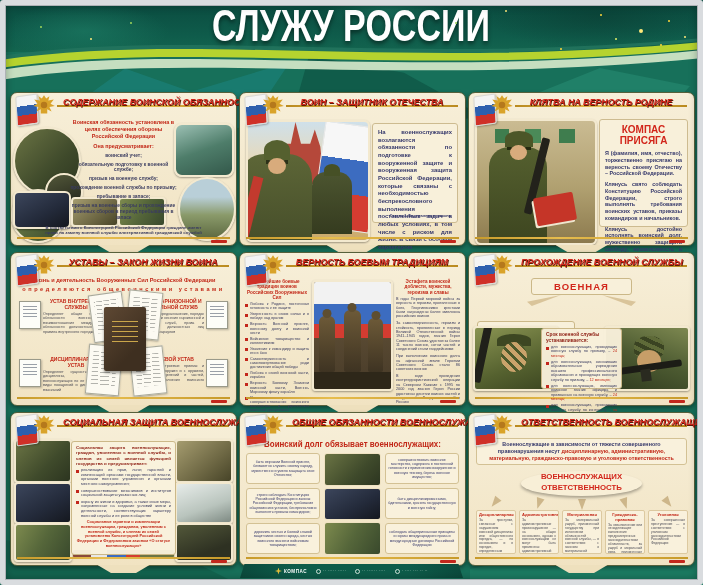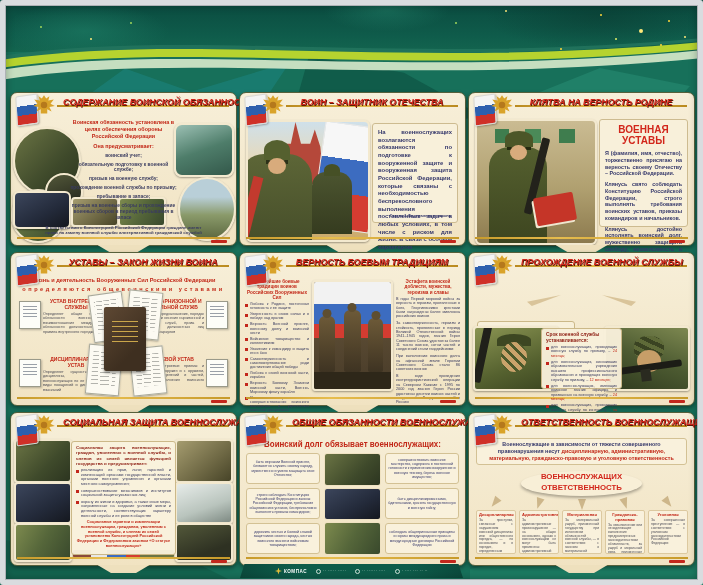--- a/index.html
+++ b/index.html
@@ -191,20 +191,21 @@
   .fic{width:5px;height:5px;border:1px solid #cfe3d8;border-radius:50%;box-sizing:border-box;}
   .fitem span{font-size:3.6px;color:#cfe3d8;letter-spacing:.5px;}
 </style>
 </head>
 <body>
 
 <div class="frame">
   <div class="stand">
 
     <div class="top-dark"></div>
+    <div class="main-title"><span>СЛУЖУ РОССИИ</span></div>
     <svg class="waves" viewBox="0 0 703 64" preserveAspectRatio="none">
       <path d="M0,26 C190,-2 400,36 703,8 L703,11 C400,40 190,2 0,30 Z" fill="#23745e" opacity="0.85"></path>
       <path d="M0,40 C180,12 400,50 703,20 L703,28 C400,58 180,20 0,50 Z" fill="#cfe4c6" opacity="0.95"></path>
       <path d="M0,30 C190,2 400,40 703,12 L703,19 C400,48 190,10 0,38 Z" fill="#b6d32f"></path>
     </svg>
     <div class="sparks"></div>
 
     <div class="camo c1"></div>
     <div class="camo c2"></div>
     <div class="camo c3"></div>
@@ -282,21 +283,21 @@
       <div class="panel-title">КЛЯТВА НА ВЕРНОСТЬ РОДИНЕ</div>
 
       <div class="ph p3-photo">
         <div class="p3-flags"></div>
         <div class="p3-fig"></div>
         <div class="p3-rifle"></div>
         <div class="p3-folder"></div>
       </div>
 
       <div class="p3-box">
-        <div class="p3-h">ВОЕННАЯ УСТАВЫ</div>
+        <div class="p3-h">КОМПАС ПРИСЯГА</div>
         <p>Я (фамилия, имя, отчество), торжественно присягаю на верность своему Отечеству – Российской Федерации.</p>
         <p>Клянусь свято соблюдать Конституцию Российской Федерации, строго выполнять требования воинских уставов, приказы командиров и начальников.</p>
         <p>Клянусь достойно исполнять воинский долг, мужественно защищать свободу, независимость и конституционный строй России, народ и Отечество</p>
       </div>
 
       <div class="rule-bottom"></div>
       <div class="tag"></div>
     </div>
 
     <div class="panel" style="left:10px;top:252px;">
@@ -436,20 +437,21 @@
 
     <div class="panel" style="left:468px;top:252px;">
       <div class="flag"></div>
       <svg class="eagle" viewBox="0 0 24 24">
           <path fill="#d9a32a" d="M12 2l2 3 3-2-1 4 5-1-3 4 4 2-5 1 2 4-4-2v4h-6v-4l-4 2 2-4-5-1 4-2-3-4 5 1-1-4 3 2z"></path>
           <circle cx="12" cy="11" r="3" fill="#b5791c"></circle>
         </svg>
       <div class="rule-top"></div>
       <div class="panel-title">ПРОХОЖДЕНИЕ ВОЕННОЙ СЛУЖБЫ</div>
 
+      <div class="p6-root">ВОЕННАЯ</div>
       <div class="p6-arrL"></div>
       <div class="p6-arrR"></div>
       <div class="p6-lab" style="left:8px;width:96px;">По призыву</div>
 
       <div class="ph p6-photoL">
         <div class="p6-cap"></div>
         <div class="p6-face"></div>
         <div class="p6-gun1"></div>
       </div>
       <div class="ph p6-photoR">

